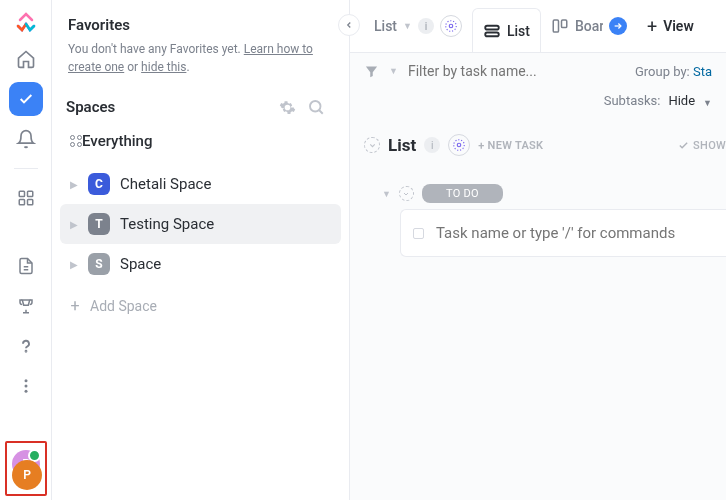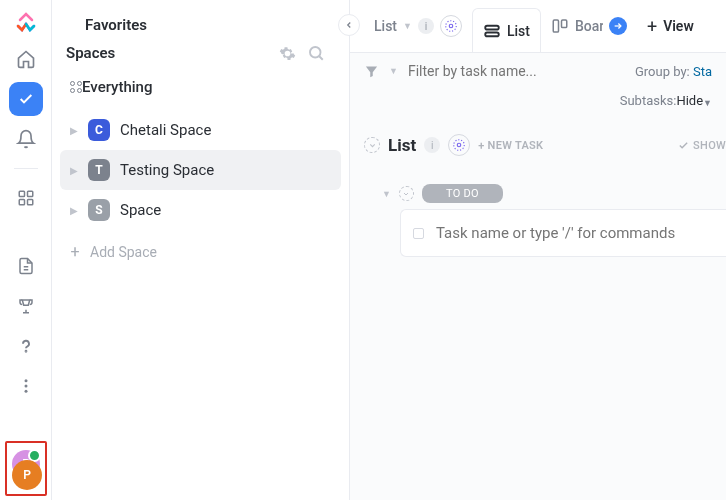--- a/index.html
+++ b/index.html
@@ -16,21 +16,21 @@
   .rail-avatars { position: absolute; bottom: 4px; left: 5px; width: 42px; height: 55px; border: 2px solid #d93025; border-radius: 2px; display:flex; align-items:flex-end; justify-content:center; }
   .avatar-stack { position: relative; width: 32px; height: 40px; margin-bottom:4px;}
   .av { position:absolute; width:28px; height:28px; border-radius:50%; display:flex; align-items:center; justify-content:center; font-size:12px; font-weight:600; color:#fff; }
   .av.top { top:0; left:2px; background:#d691e3; z-index:1; }
   .av.top::after{content:""; position:absolute; top:-1px; right:-1px; width:9px; height:9px; border-radius:50%; background:#27ae60; border:2px solid #fff;}
   .av.bottom { bottom:0; left:2px; background:#e67e22; z-index:2; width:30px; height:30px;}
   
   
   .sidebar { width: 298px; border-right: 1px solid #e9ebf0; padding: 12px 8px; position:relative; }
   .collapse { position:absolute; right:-11px; top:14px; width:22px; height:22px; border:1px solid #e9ebf0; background:#fff; border-radius:50%; display:flex; align-items:center; justify-content:center; color:#7c828d; cursor:pointer; font-size:12px;}
-  .fav-head { font-size: 15px; font-weight: 600; padding: 4px 8px 6px; margin-left: 17px; }
+  .fav-head { font-size: 15px; font-weight: 600; padding: 4px 8px 6px; }
   .fav-text { font-size: 12px; color: #7c828d; padding: 0 8px 18px; line-height:1.5;}
   .fav-text .u { text-decoration: underline; cursor:pointer; color:#7c828d;}
   .sp-head { display:flex; align-items:center; padding: 4px 6px 8px; }
   .sp-head .t { font-size: 15px; font-weight: 600; flex:1; }
   .sp-head .ic { color:#c0c4cc; width:28px; text-align:center; cursor:pointer;}
   .everything { display:flex; align-items:center; padding: 8px 10px; border-radius:6px; cursor:pointer;}
   .ev-icon { display:grid; grid-template-columns: 5px 5px; grid-template-rows: 5px 5px; gap:2px;}
   .ev-icon span { border:1.4px solid #7c828d; border-radius:50%; }
   .ev-label { font-weight:500; font-size:15px; }
   .spaces-list { margin-top:6px; }
@@ -53,21 +53,21 @@
   .tab .info { width:16px; height:16px; border-radius:50%; background:#eceef1; color:#a8adb5; font-size:10px; display:flex; align-items:center; justify-content:center;}
   .ai-ic { width:22px; height:22px; border-radius:50%; border:1px solid #d6d9e0; display:flex; align-items:center; justify-content:center; color:#7b68ee;}
   .pill-ic{display:inline-flex;}
   .blue-circ{width:18px;height:18px;border-radius:50%;background:#3b82f6;display:flex;align-items:center;justify-content:center;color:#fff;}
   .tab-add { color:#2a2e34; font-weight:600;}
   .toolbar { display:flex; align-items:center; padding: 10px 14px; gap:10px; background:#fafbfc; border-top:1px solid #e9ebf0;}
   .filter-ic { color:#a8adb5; }
   .filter-input { flex:1; border:none; background:transparent; color:#ef4444; font-size:14px; outline:none; }
   .group-by { color:#7c828d; font-size:13px; }
   .subbar { display:flex; align-items:center; justify-content:flex-end; padding: 4px 14px 14px; gap:14px; }
-  .subtasks { color:#7c828d; font-size:13px; display:flex; align-items:flex-end; gap:0;}
+  .subtasks { color:#7c828d; font-size:13px; display:flex; align-items:flex-end; gap:8px;}
   .share-btn { border:1px solid #d6d9e0; background:#fff; border-radius:5px; padding:5px 9px; font-size:12px; color:#54575d; display:flex; align-items:center; gap:5px;}
   
   .content { padding: 6px 0 0 14px; }
   .list-head { display:flex; align-items:center; gap:8px; padding: 6px 0 16px;}
   .dash-circ { width:16px; height:16px; border:1.5px dashed #c0c4cc; border-radius:50%; display:flex; align-items:center; justify-content:center;}
   .dash-circ svg { color:#c0c4cc;}
   .list-title { font-size:17px; font-weight:700; }
   .list-head .info { width:16px; height:16px; border-radius:50%; background:#eceef1; color:#a8adb5; font-size:10px; display:flex; align-items:center; justify-content:center;}
   .newtask { color:#b0b4bb; font-size:11px; font-weight:600; letter-spacing:0.3px; }
   .show-closed { margin-left:auto; color:#b0b4bb; font-size:11px; font-weight:500; letter-spacing:0.3px; display:flex; align-items:center; gap:4px;}
@@ -157,20 +157,23 @@
     </div>
   </div>
 
   <div class="sidebar">
     <div class="collapse">
       <svg width="10" height="10" viewBox="0 0 24 24" fill="none" stroke="currentColor" stroke-width="3">
           <polyline points="15 18 9 12 15 6"></polyline>
         </svg>
     </div>
     <div class="fav-head">Favorites</div>
+    <div class="fav-text">
+      <span>You don't have any Favorites yet. </span><span class="u">Learn how to create one</span><span> or </span><span class="u">hide this</span><span>.</span>
+    </div>
 
     <div class="sp-head">
       <div class="t">Spaces</div>
       <div class="ic">
         <svg width="17" height="17" viewBox="0 0 24 24" fill="currentColor">
             <path d="M12 8a4 4 0 1 0 0 8 4 4 0 0 0 0-8zm9 4a7 7 0 0 1-.1 1.2l2 1.6-2 3.4-2.4-1a7 7 0 0 1-2 1.2l-.4 2.6h-4l-.4-2.6a7 7 0 0 1-2-1.2l-2.4 1-2-3.4 2-1.6A7 7 0 0 1 3 12a7 7 0 0 1 .1-1.2l-2-1.6 2-3.4 2.4 1a7 7 0 0 1 2-1.2L7.9 3h4l.4 2.6a7 7 0 0 1 2 1.2l2.4-1 2 3.4-2 1.6c.1.4.1.8.1 1.2z"></path>
           </svg>
       </div>
       <div class="ic">
         <svg width="18" height="18" viewBox="0 0 24 24" fill="none" stroke="currentColor" stroke-width="2.5">

